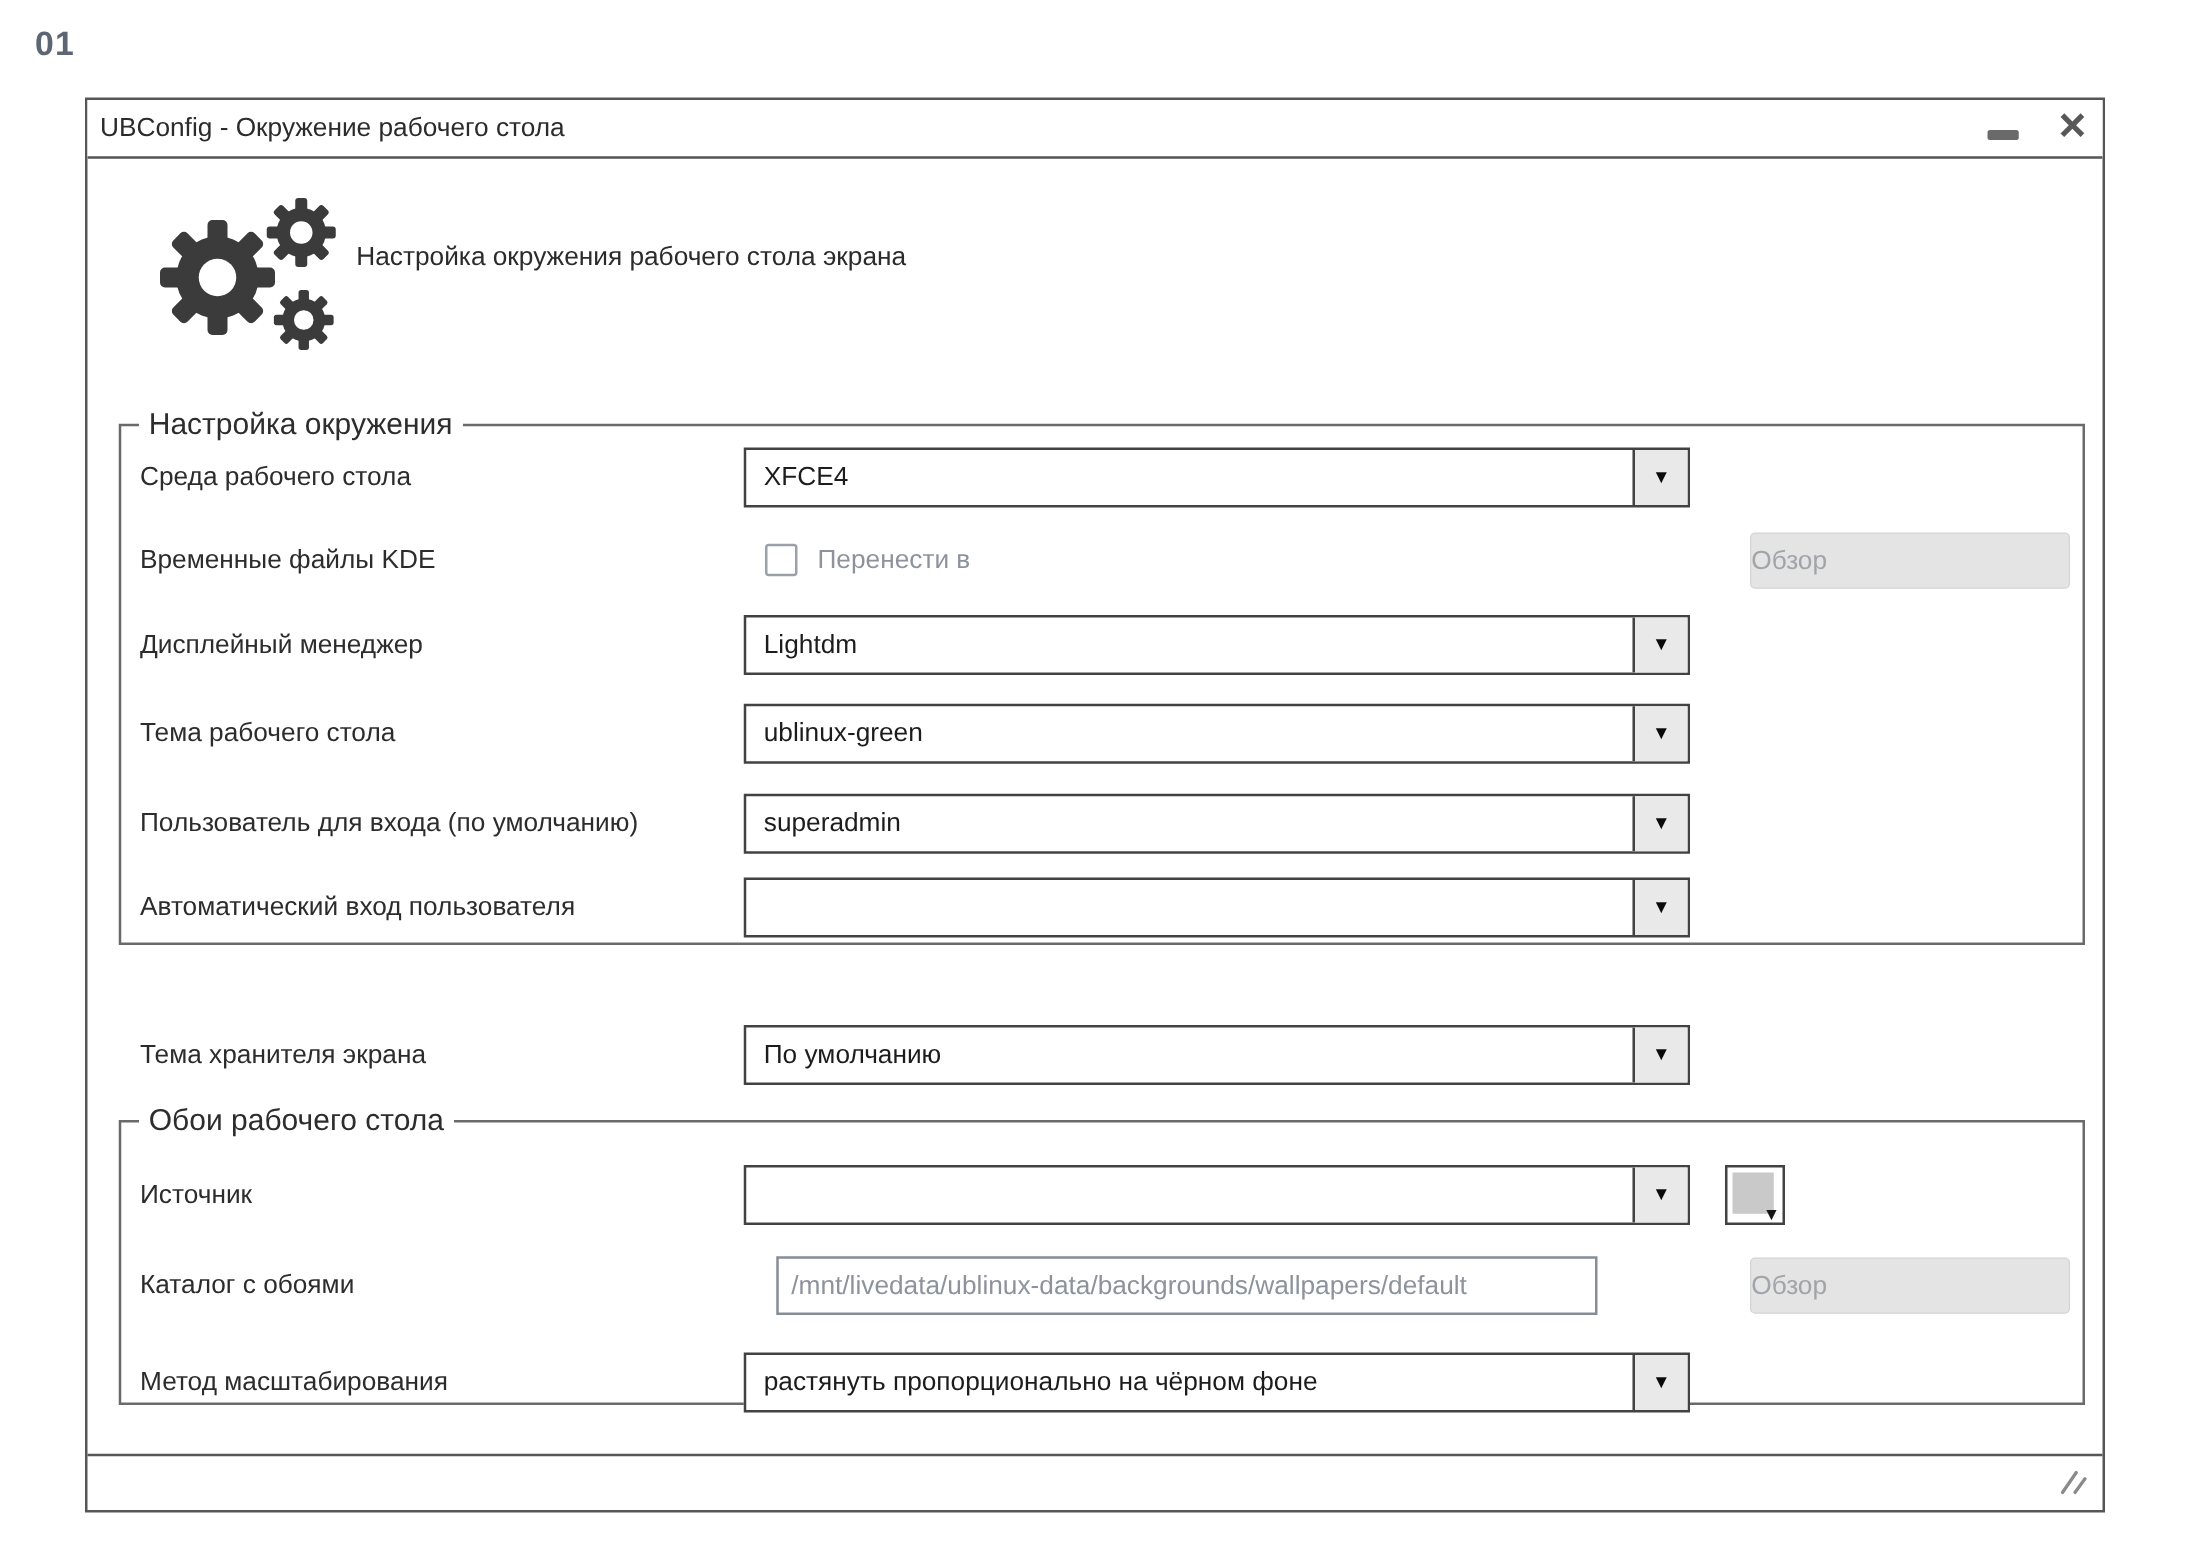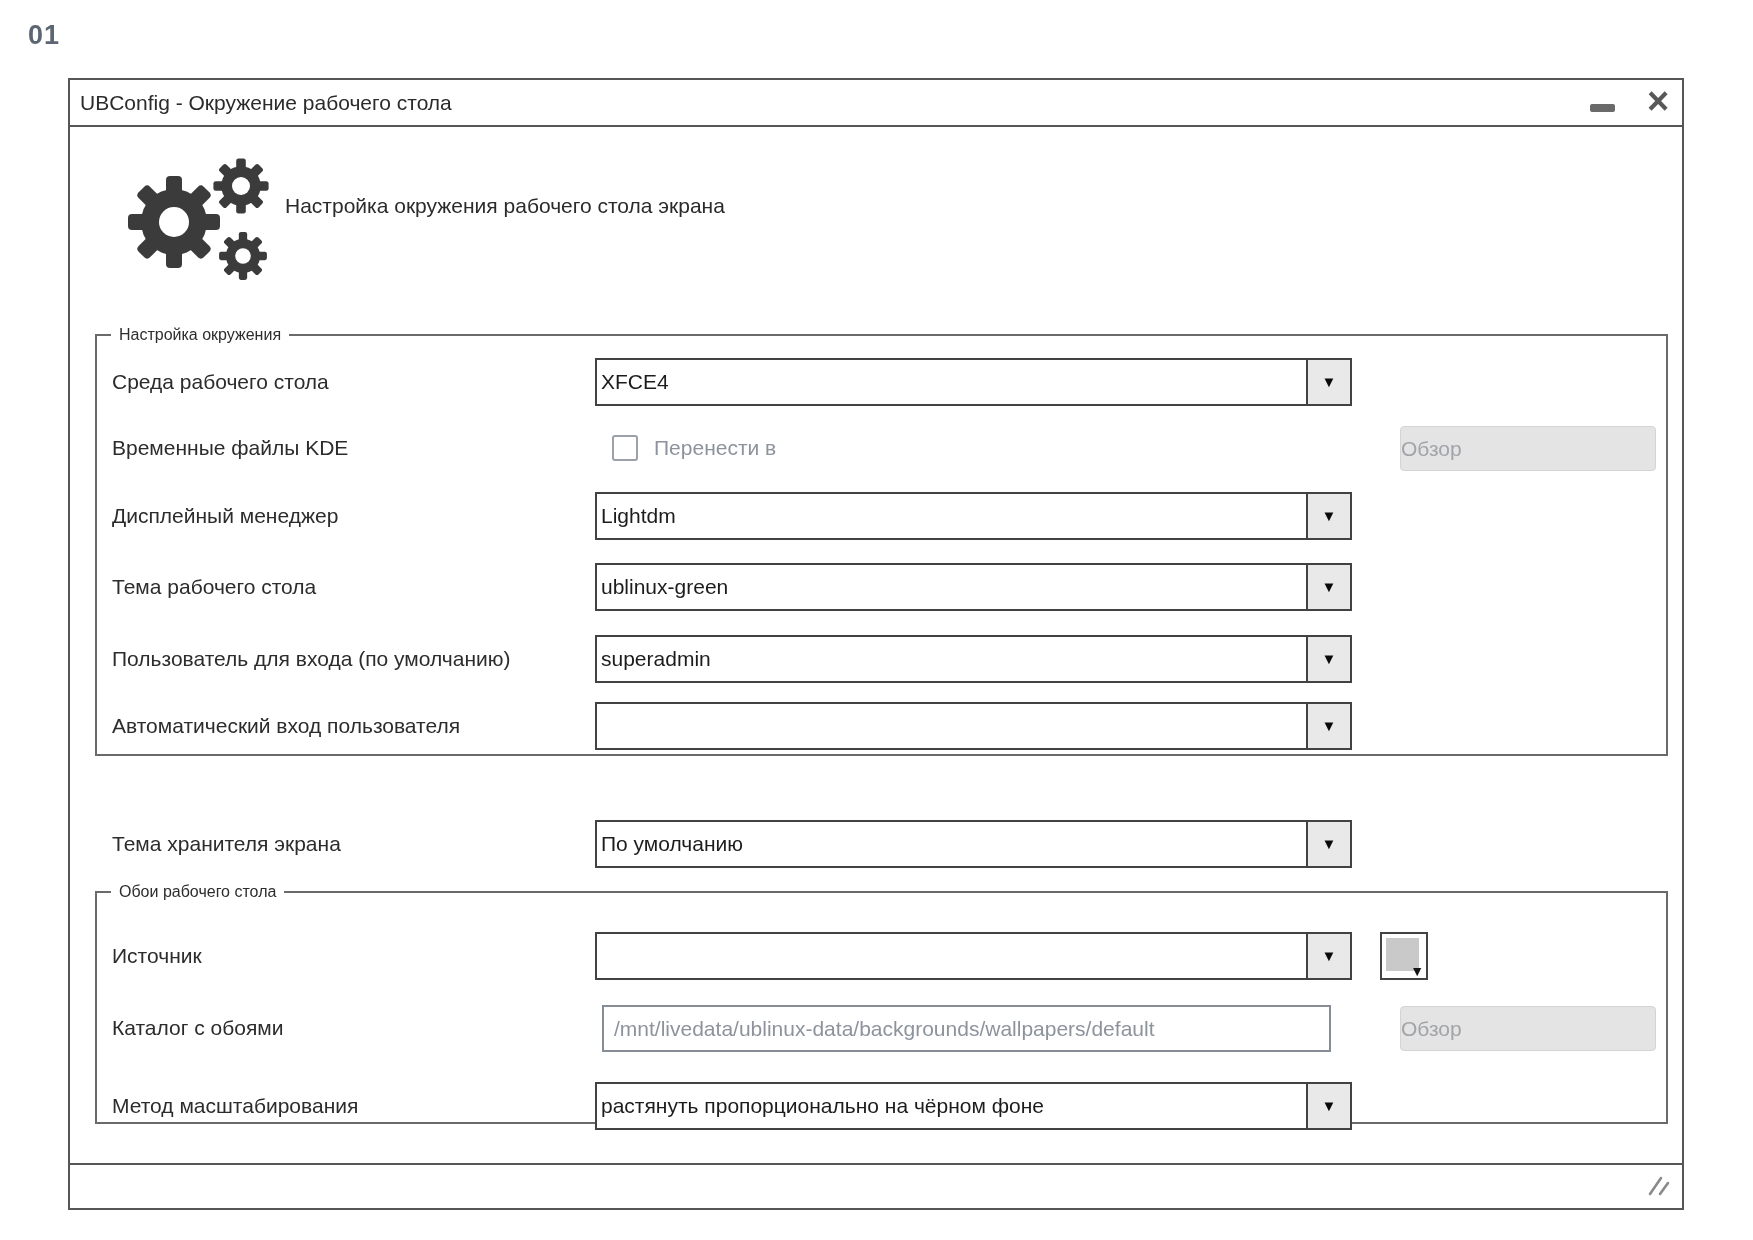--- a/index.html
+++ b/index.html
@@ -20,33 +20,33 @@
              background:#6a6a6a; border-radius:2px; cursor:pointer; }
   .win-close { position:absolute; left:1568px; top:0px; width:40px; height:45px;
                font-size:38px; font-weight:bold; color:#585858; text-align:center;
                line-height:43px; cursor:pointer; }
 
   .app-header { position:absolute; left:215px; top:114px; font-size:21px; color:#2b2b2b;
                 white-space:nowrap; }
 
   fieldset { position:absolute; left:25px; width:1573px; border:2px solid #6a6a6a;
              background:transparent; }
-  legend { margin-left:14px; padding:0 8px; font-size:16px; color:#2d2d2d; white-space:nowrap; }
+  legend { margin-left:14px; padding:0 8px; font-size:24px; color:#2d2d2d; white-space:nowrap; }
   .fs-env { top:246px; height:430px; }
   .fs-saver { top:702px; height:108px; }
   .fs-wall { top:803px; height:241px; }
 
   .lbl { position:absolute; left:42px; height:28px; line-height:28px;
          font-size:21px; color:#2c2c2c; white-space:nowrap; }
   .muted { color:#8d939c; }
 
   .combo { position:absolute; left:525px; width:757px; height:48px;
            border:2px solid #424242; background:#ffffff; cursor:pointer; }
   .combo-val { position:absolute; left:0; top:0; right:44px; height:60px; line-height:44px;
-               padding-left:4px; font-size:21px; color:#1c1c1c; white-space:nowrap;
+               padding-left:14px; font-size:21px; color:#1c1c1c; white-space:nowrap;
                overflow:hidden; }
   .combo-btn { position:absolute; right:0; top:0; width:44px; height:44px;
                background:#e9e9e9; border-left:2px solid #424242; color:#0a0a0a;
                font-size:15px; text-align:center; line-height:44px; cursor:pointer; }
 
   .txt-input { position:absolute; height:47px; border:2px solid #878d95; background:#ffffff;
                line-height:43px; padding-left:10px; font-size:21px; color:#8d939c;
                white-space:nowrap; overflow:hidden; }
 
   .btn-browse { position:absolute; left:1330px; width:256px; height:45px;
@@ -164,21 +164,21 @@
   <span class="lbl" style="top:862px">Источник</span>
   <div class="combo" style="top:852px">
     <span class="combo-btn">▼</span>
   </div>
   <div class="swatch-btn">
     <span class="swatch"></span>
     <span class="swatch-arrow">▼</span>
   </div>
 
   <span class="lbl" style="top:934px">Каталог с обоями</span>
-  <div class="txt-input" style="left:532px;top:925px;width:729px">/mnt/livedata/ublinux-data/backgrounds/wallpapers/default</div>
+  <div class="txt-input" style="left:551px;top:925px;width:657px">/mnt/livedata/ublinux-data/backgrounds/wallpapers/default</div>
   <div class="btn-browse" style="top:926px">Обзор</div>
 
   <span class="lbl" style="top:1012px">Метод масштабирования</span>
   <div class="combo" style="top:1002px">
     <span class="combo-val">растянуть пропорционально на чёрном фоне</span>
     <span class="combo-btn">▼</span>
   </div>
 
   <div class="status-sep"></div>
   <svg class="resize-grip" viewBox="0 0 28 22">

